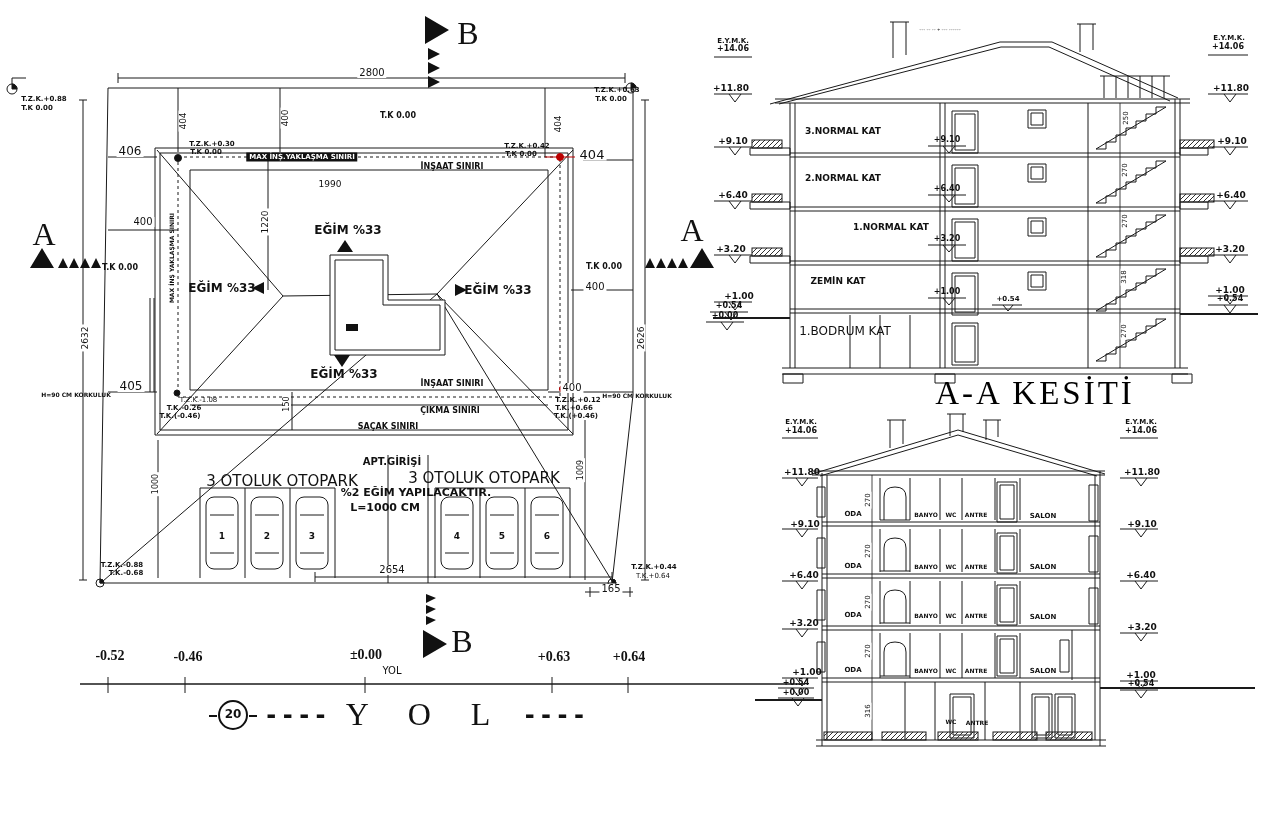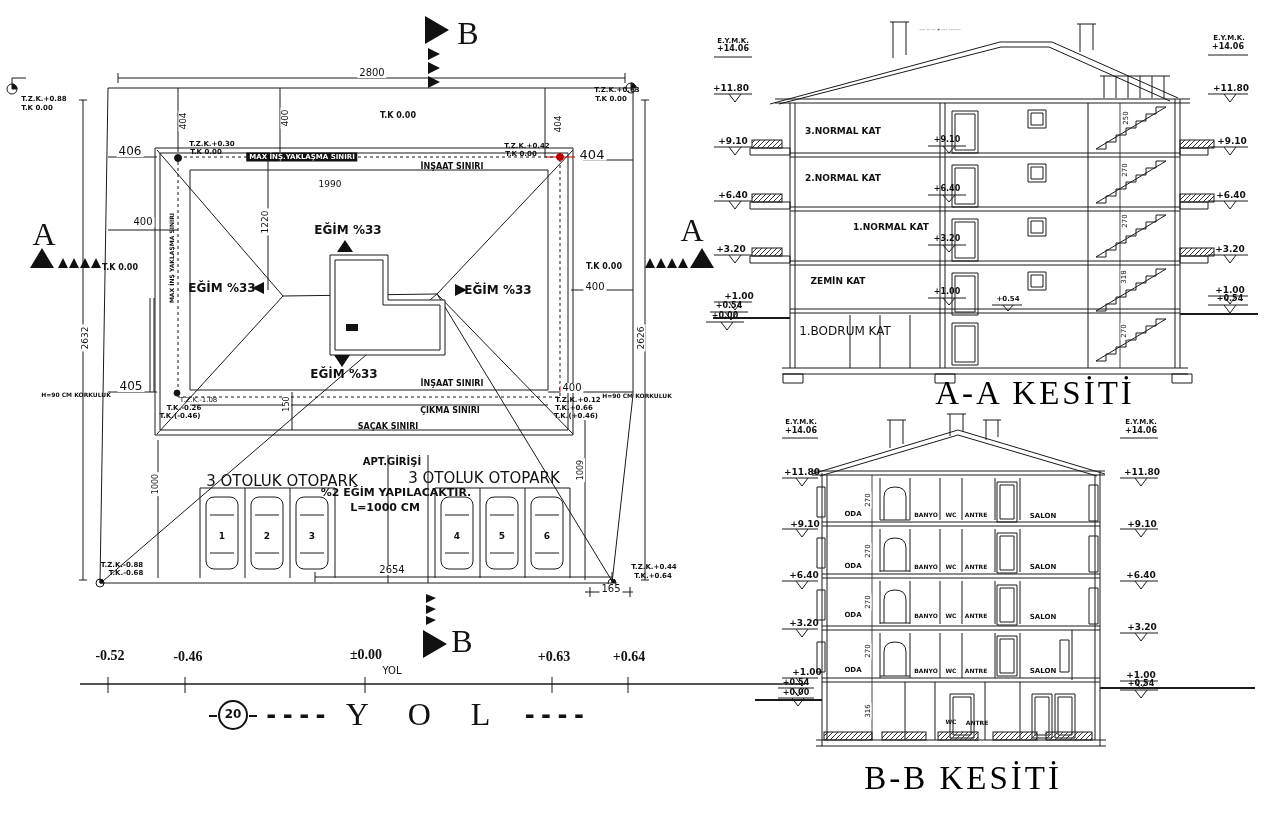--- a/index.html
+++ b/index.html
@@ -208,21 +208,20 @@
 
     <path d="M782,438 h36 M782,478 h36 m-22,0 l6,8 l6,-8 M782,529 h36 m-22,0 l6,8 l6,-8 M782,581 h36 m-22,0 l6,8 l6,-8
              M782,629 h36 m-22,0 l6,8 l6,-8 M782,678 h36 m-22,0 l6,8 l6,-8 M778,688 h36 m-22,0 l6,8 l6,-8
              M778,698 h36 m-22,0 l6,8 l6,-8"></path>
     <path d="M1120,438 h38 M1120,478 h38 m-23,0 l6,8 l6,-8 M1120,529 h38 m-23,0 l6,8 l6,-8 M1120,581 h38 m-23,0 l6,8 l6,-8
              M1120,633 h38 m-23,0 l6,8 l6,-8 M1120,681 h38 m-23,0 l6,8 l6,-8 M1120,690 h38 m-23,0 l6,8 l6,-8"></path>
   </g>
 </svg>
 
 <div class="title" style="left:997px;top:393px;margin-left:38px;">A-A KESİTİ</div>
-<div class="title" style="left:963px;top:778px;">B-B KESİTİ</div>
 
 <div class="road-title">
   <span class="scale-circle">20</span>
   <span class="dash">----</span>
   <span class="yol">Y O L</span>
   <span class="dash">----</span>
 </div>
 
 <span class="lbl" style="left: 44px; top: 99px; font-size: 7px; font-weight: 700;">T.Z.K.+0.88</span>
     <span class="lbl" style="left: 37px; top: 108px; font-size: 7px; font-weight: 700;">T.K 0.00</span>
@@ -269,34 +268,34 @@
     <span class="lbl" style="left: 576px; top: 416px; font-size: 7px; font-weight: 700;">T.K.(+0.46)</span>
     <span class="lbl" style="left: 452px; top: 384px; font-size: 8px; font-weight: 700;">İNŞAAT SINIRI</span>
     <span class="lbl" style="left: 450px; top: 411px; font-size: 8px; font-weight: 700;">ÇIKMA SINIRI</span>
     <span class="lbl" style="left: 388px; top: 427px; font-size: 8px; font-weight: 700;">SAÇAK SINIRI</span>
     <span class="lbl bg rot" style="left: 287px; top: 404px; font-size: 8px; font-weight: 400;">150</span>
     <span class="lbl bg rot" style="left: 156px; top: 484px; font-size: 8px; font-weight: 400;">1000</span>
     <span class="lbl bg rot" style="left: 581px; top: 470px; font-size: 8px; font-weight: 400;">1009</span>
     <span class="lbl" style="left: 282px; top: 481px; font-size: 15px; font-weight: 400;">3 OTOLUK OTOPARK</span>
     <span class="lbl" style="left: 484px; top: 478px; font-size: 15px; font-weight: 400;">3 OTOLUK OTOPARK</span>
     <span class="lbl" style="left: 392px; top: 462px; font-size: 10px; font-weight: 700; text-align: right;">APT.GİRİŞİ</span>
-    <span class="lbl" style="left: 396px; top: 492px; font-size: 11px; font-weight: 700;">%2 EĞİM YAPILACAKTIR.</span>
+    <span class="lbl" style="left: 416px; top: 492px; font-size: 11px; font-weight: 700;">%2 EĞİM YAPILACAKTIR.</span>
     <span class="lbl" style="left: 385px; top: 507px; font-size: 11px; font-weight: 700;">L=1000 CM</span>
     <span class="lbl bg" style="left: 222px; top: 536px; font-size: 9px; font-weight: 700;">1</span>
     <span class="lbl bg" style="left: 267px; top: 536px; font-size: 9px; font-weight: 700;">2</span>
     <span class="lbl bg" style="left: 312px; top: 536px; font-size: 9px; font-weight: 700;">3</span>
     <span class="lbl bg" style="left: 457px; top: 536px; font-size: 9px; font-weight: 700;">4</span>
     <span class="lbl bg" style="left: 502px; top: 536px; font-size: 9px; font-weight: 700;">5</span>
     <span class="lbl bg" style="left: 547px; top: 536px; font-size: 9px; font-weight: 700;">6</span>
     <span class="lbl" style="left: 122px; top: 565px; font-size: 7px; font-weight: 700;">T.Z.K.-0.88</span>
     <span class="lbl" style="left: 126px; top: 573px; font-size: 7px; font-weight: 700;">T.K.-0.68</span>
     <span class="lbl bg" style="left: 392px; top: 570px; font-size: 10px; font-weight: 400;">2654</span>
     <span class="lbl bg" style="left: 611px; top: 589px; font-size: 10px; font-weight: 400;">165</span>
     <span class="lbl" style="left: 654px; top: 567px; font-size: 7px; font-weight: 700;">T.Z.K.+0.44</span>
-    <span class="lbl" style="left: 653px; top: 576px; font-size: 7px; font-weight: 700;">T.K.+0.64</span>
+    <span class="lbl" style="left: 653px; top: 576px; font-size: 7px; font-weight: 400;">T.K.+0.64</span>
     <span class="lbl" style="left: 462px; top: 641px; font-size: 32px; font-weight: 400; font-family: &quot;Liberation Serif&quot;, serif;">B</span>
     <span class="lbl" style="left: 110px; top: 656px; font-size: 14px; font-weight: 700; font-family: &quot;Liberation Serif&quot;, serif;">-0.52</span>
     <span class="lbl" style="left: 188px; top: 657px; font-size: 14px; font-weight: 700; font-family: &quot;Liberation Serif&quot;, serif;">-0.46</span>
     <span class="lbl" style="left: 366px; top: 655px; font-size: 14px; font-weight: 700; font-family: &quot;Liberation Serif&quot;, serif;">±0.00</span>
     <span class="lbl" style="left: 392px; top: 671px; font-size: 10px; font-weight: 400;">YOL</span>
     <span class="lbl" style="left: 554px; top: 657px; font-size: 14px; font-weight: 700; font-family: &quot;Liberation Serif&quot;, serif;">+0.63</span>
     <span class="lbl" style="left: 629px; top: 657px; font-size: 14px; font-weight: 700; font-family: &quot;Liberation Serif&quot;, serif;">+0.64</span>
     <span class="lbl" style="left: 733px; top: 41px; font-size: 7px; font-weight: 700;">E.Y.M.K.</span>
     <span class="lbl" style="left: 733px; top: 49px; font-size: 8px; font-weight: 700;">+14.06</span>
     <span class="lbl" style="left: 731px; top: 88px; font-size: 9px; font-weight: 700;">+11.80</span>

